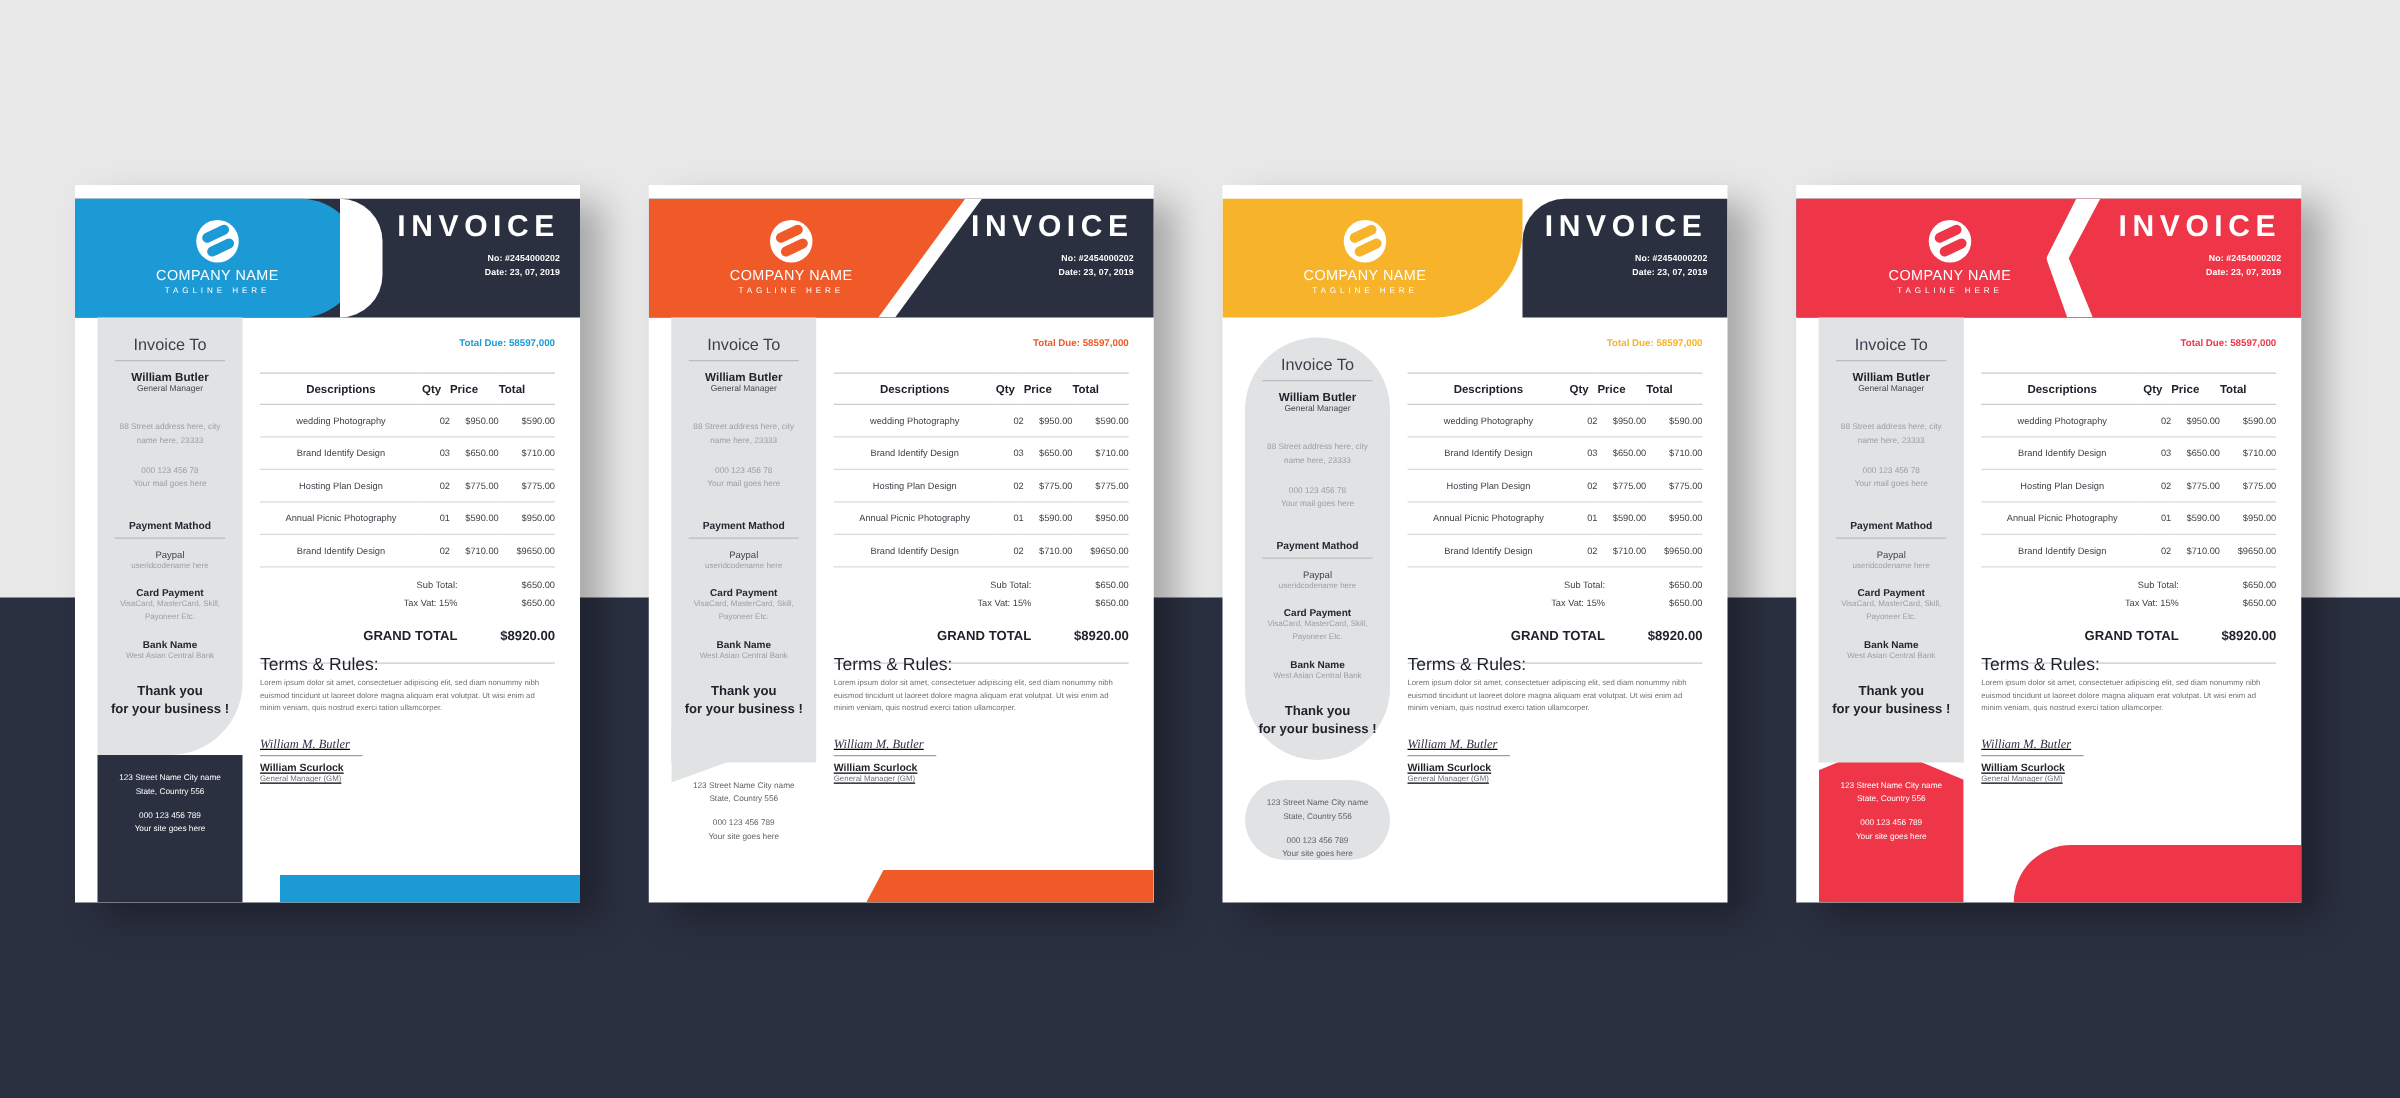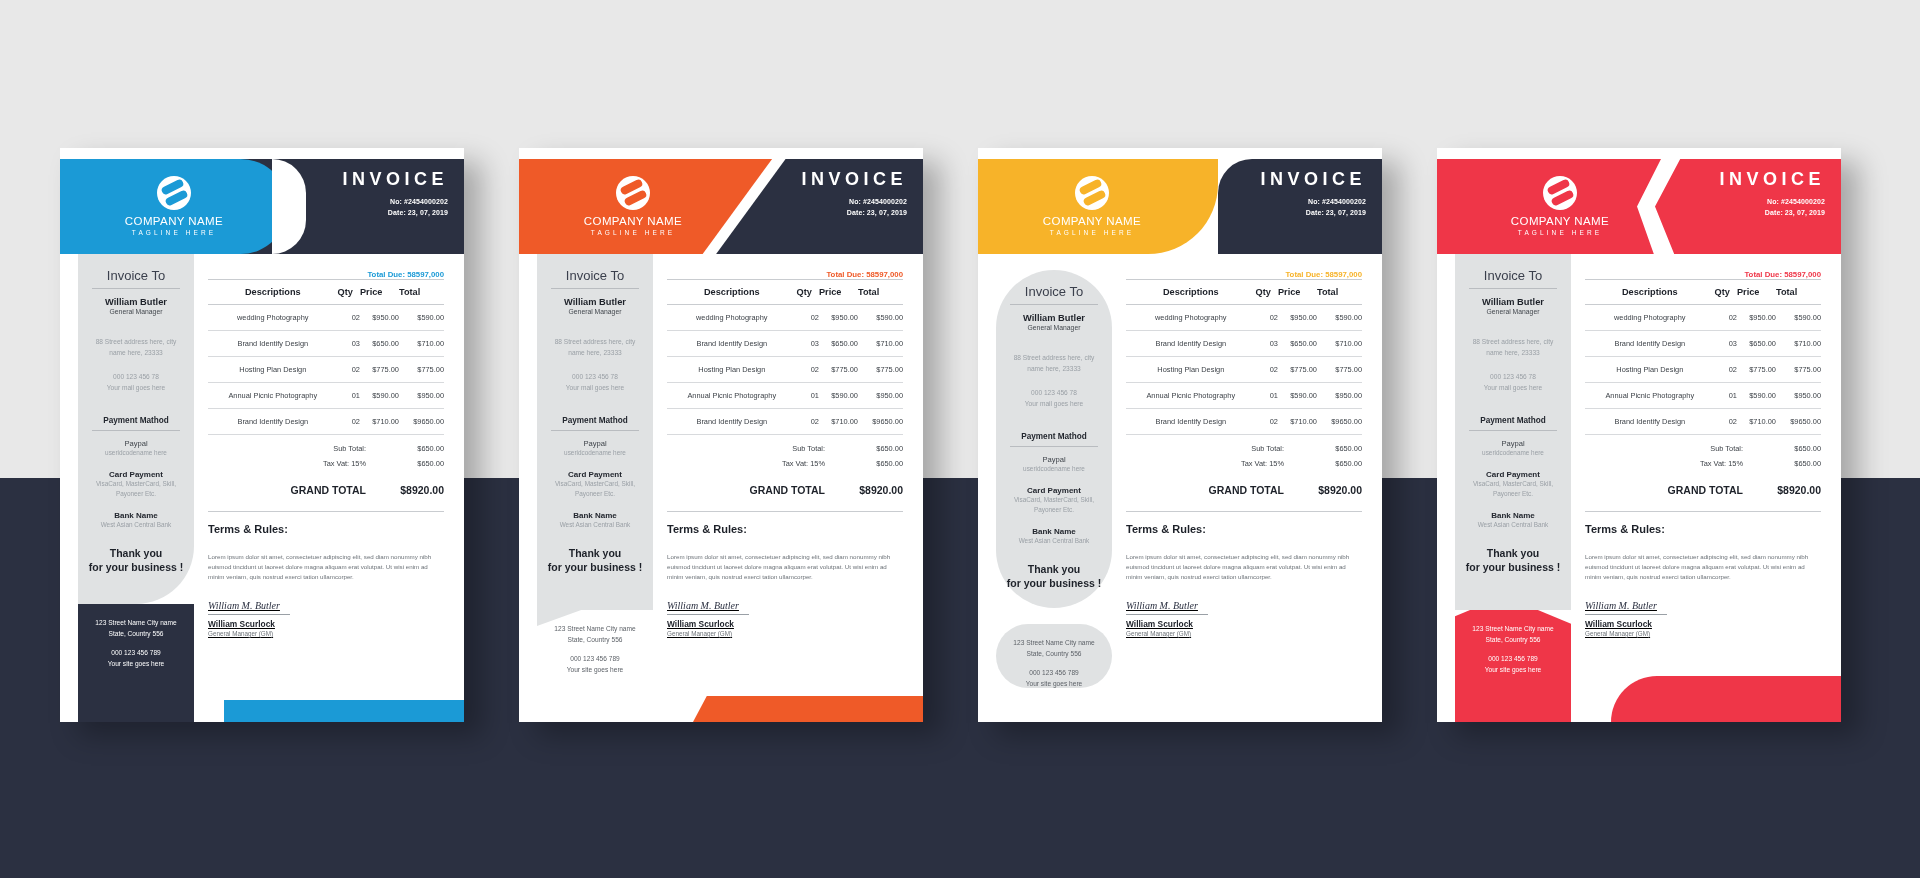--- a/index.html
+++ b/index.html
@@ -79,21 +79,21 @@
     content:""; position:absolute; height:9px; border-radius:5px;
   }
   .logo-mark:before { left:4px; top:8px;  width:22px; transform:rotate(-28deg); }
   .logo-mark:after  { left:8px; top:17px; width:22px; transform:rotate(-28deg); }
   .co-name { font-size:11.5px; letter-spacing:.4px; font-weight:400; }
   .co-tag  { font-size:6.5px; letter-spacing:3.1px; margin-top:2px; }
 
   .inv-block {
     position:absolute; right:16px; top:22px; text-align:right; color:#fff; z-index:5;
   }
-  .inv-title { font-size:18px; letter-spacing:4.5px; font-weight:700; line-height:1; }
+  .inv-title { font-size:24px; letter-spacing:4.5px; font-weight:700; line-height:1; }
   .inv-meta  { font-size:7px; font-weight:700; line-height:1.5; margin-top:9px; letter-spacing:.1px; }
 
   
   .side {
     position:absolute; left:18px; top:106px; width:116px;
     background:#e0e2e3; text-align:center; padding-top:14px;
   }
   .side-h { font-size:13px; color:#3a3f4c; padding-bottom:5px; }
   .side-hb { font-size:8.2px; font-weight:700; color:#23272f; padding-bottom:5px; }
   .rule { height:1px; background:#b9bcc0; margin:0 14px 8px 14px; }
@@ -110,35 +110,35 @@
   .foot {
     position:absolute; left:18px; width:116px; bottom:0;
     background:#2b3041; color:#fff; text-align:center;
     font-size:6.6px; line-height:1.6; padding:14px 6px 12px 6px;
   }
   .foot .b { font-weight:400; }
   .foot .sp { height:9px; }
 
   
   .tbl { position:absolute; left:148px; top:122px; right:20px; }
-  .due { text-align:right; font-size:7.8px; font-weight:700; margin-bottom:0; }
+  .due { text-align:right; font-size:7.8px; font-weight:700; margin-bottom:19px; }
   table { width:100%; border-collapse:collapse; }
   th { font-size:9.2px; font-weight:700; color:#1d2129; padding:7px 0; text-align:left; }
   th.l { text-align:center; }
   td { font-size:7.4px; color:#3d4248; padding:8px 0; text-align:right; }
   td.l { text-align:center; }
   .hrow th { border-top:1.4px solid #c9ccd0; border-bottom:1.4px solid #c9ccd0; }
   .brow td { border-bottom:1.2px solid #d8dadd; }
   .sum td { font-size:7.4px; color:#3d4248; padding:3px 0; border:0; }
   .sum tr:first-child td { padding-top:9px; }
   .gt td { font-size:10.5px; font-weight:700; color:#1d2129; padding-top:13px; }
   .tline { height:1.4px; background:#c9ccd0; margin-top:12px; }
 
   .terms { position:absolute; left:148px; right:20px; top:375px; }
-  .terms-h { font-size:11px; font-weight:700; color:#1d2129; margin-bottom:17px; }
+  .terms-h { font-size:14px; font-weight:400; color:#1d2129; margin-bottom:3px; }
   .terms-b { font-size:6.2px; color:#6c7278; line-height:1.62; }
   .sig { margin-top:18px;text-decoration:underline; }
   .sig-img { font-family:"Liberation Serif", serif; font-style:italic; font-size:10px; color:#2b3041; }
   .sig-line { height:1.2px; background:#9aa0a6; width:82px; margin:3px 0 4px 0; }
   .sig-n { font-size:8.4px; font-weight:700; color:#1d2129; }
   .sig-r { font-size:6.3px; color:#6c7278; margin-top:1px; }
 
   
   .acc { position:absolute; bottom:0; }
   #card1 .acc { right:0; bottom:0; width:240px; height:22px; }

